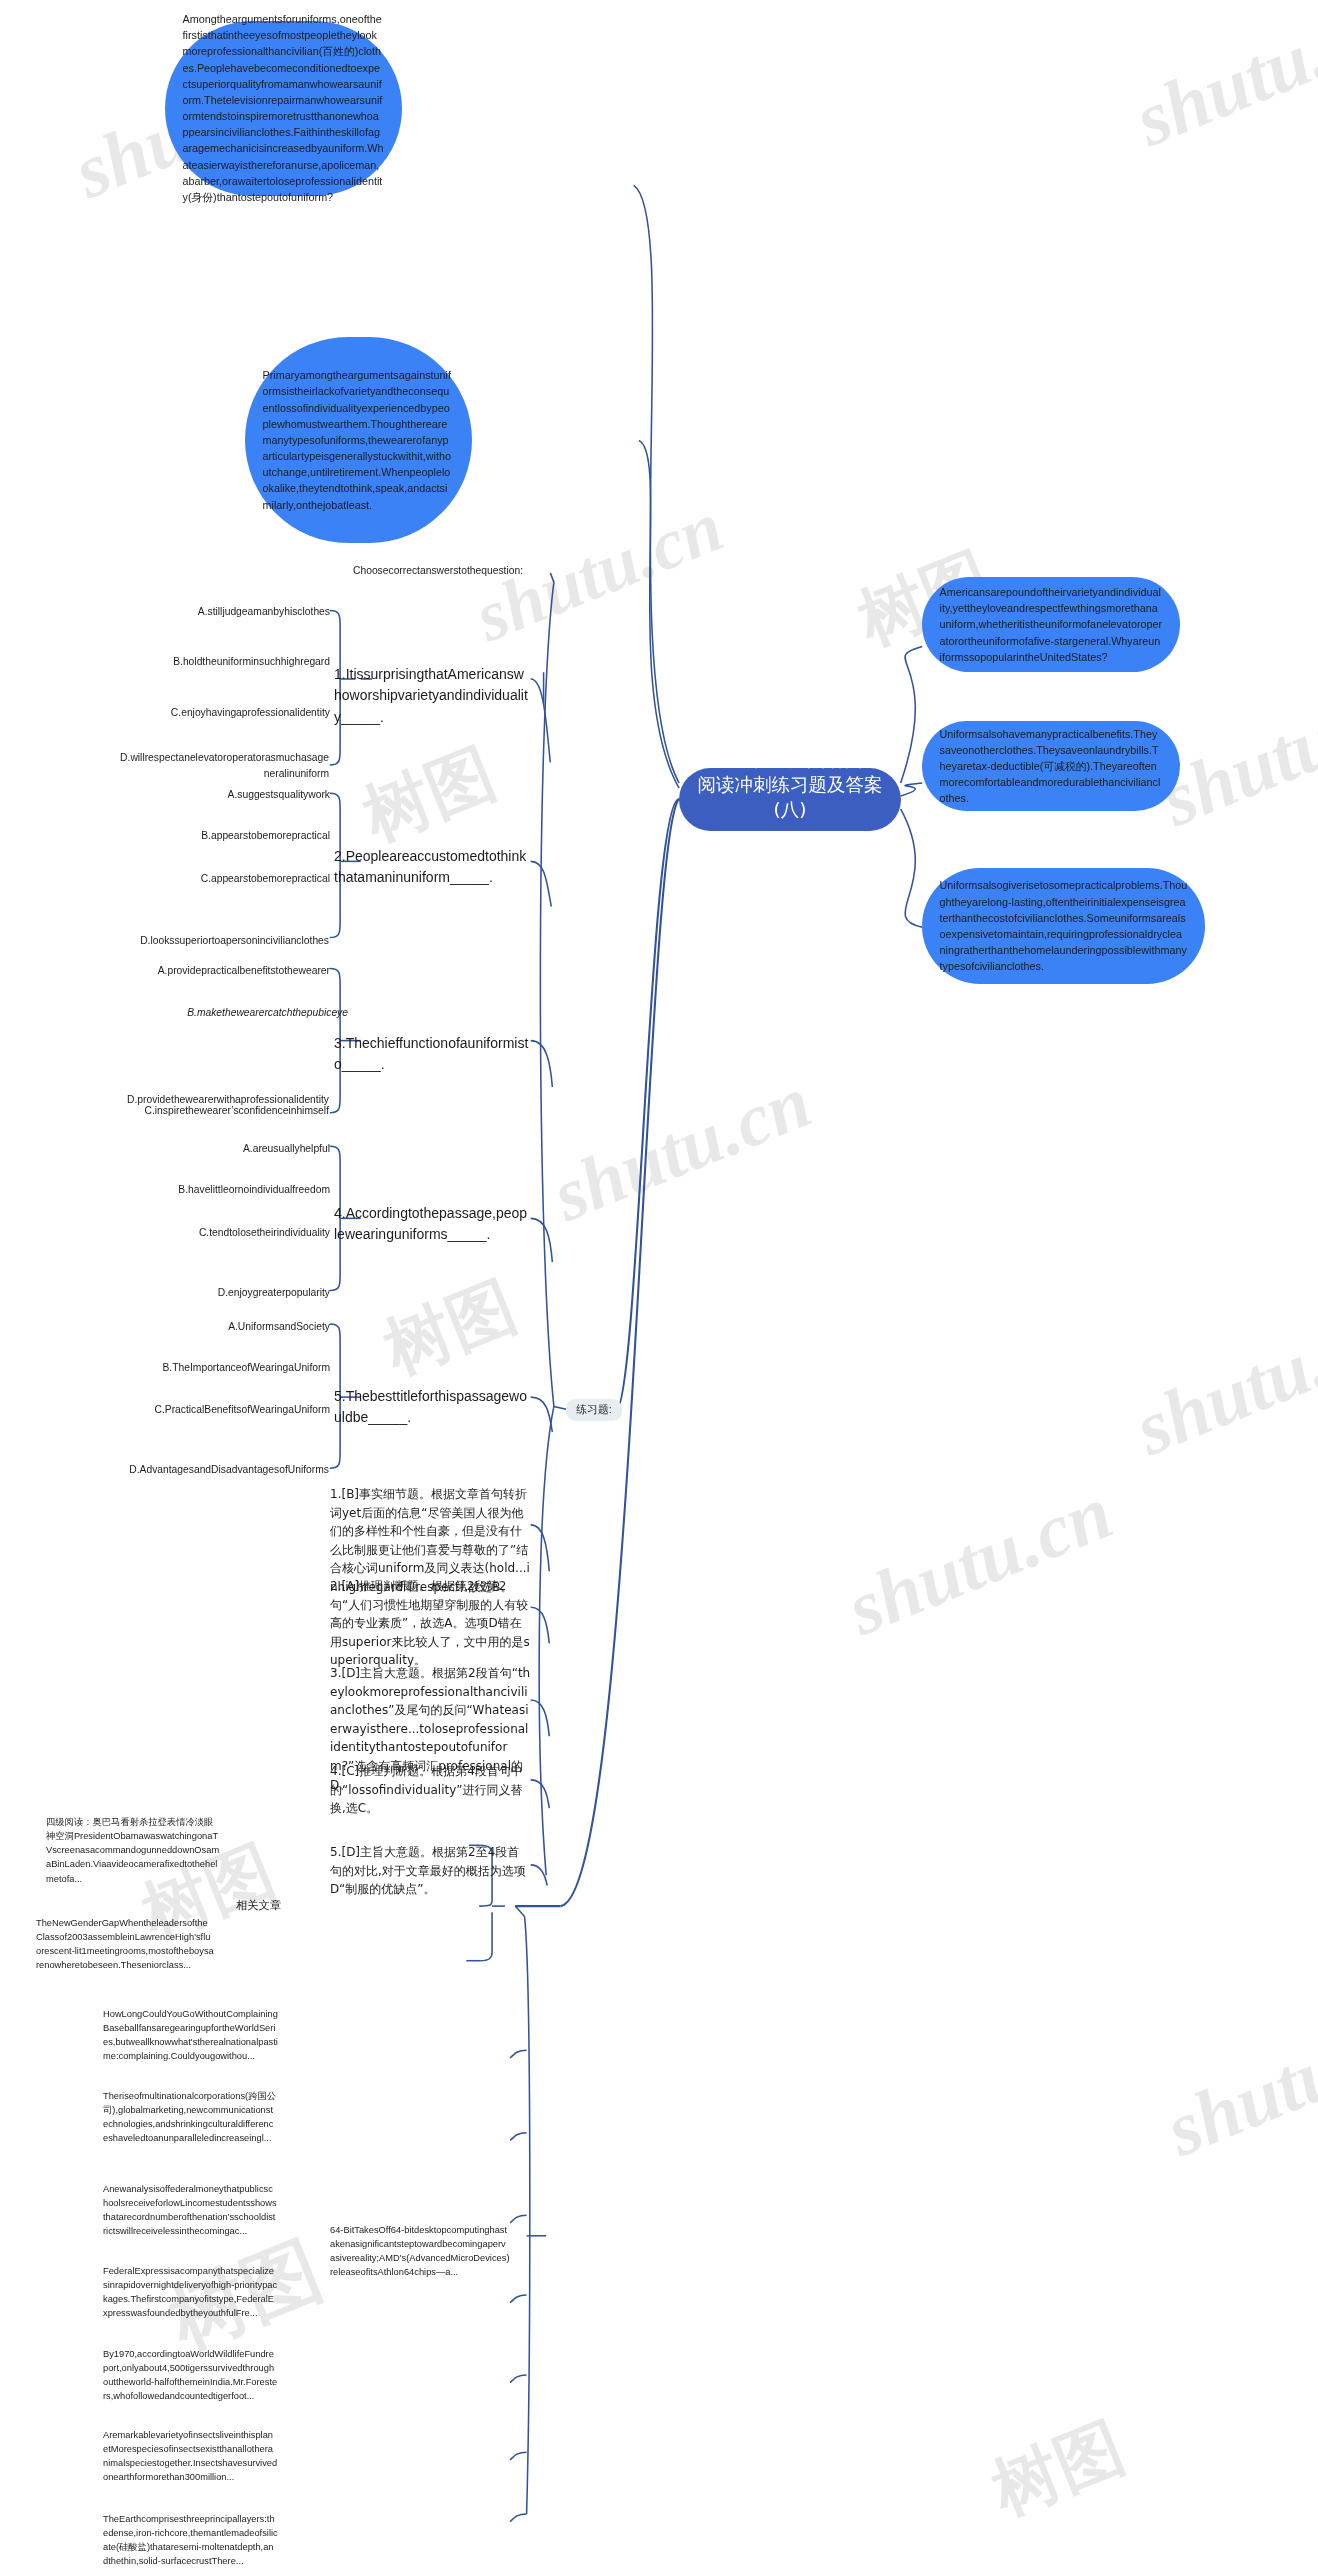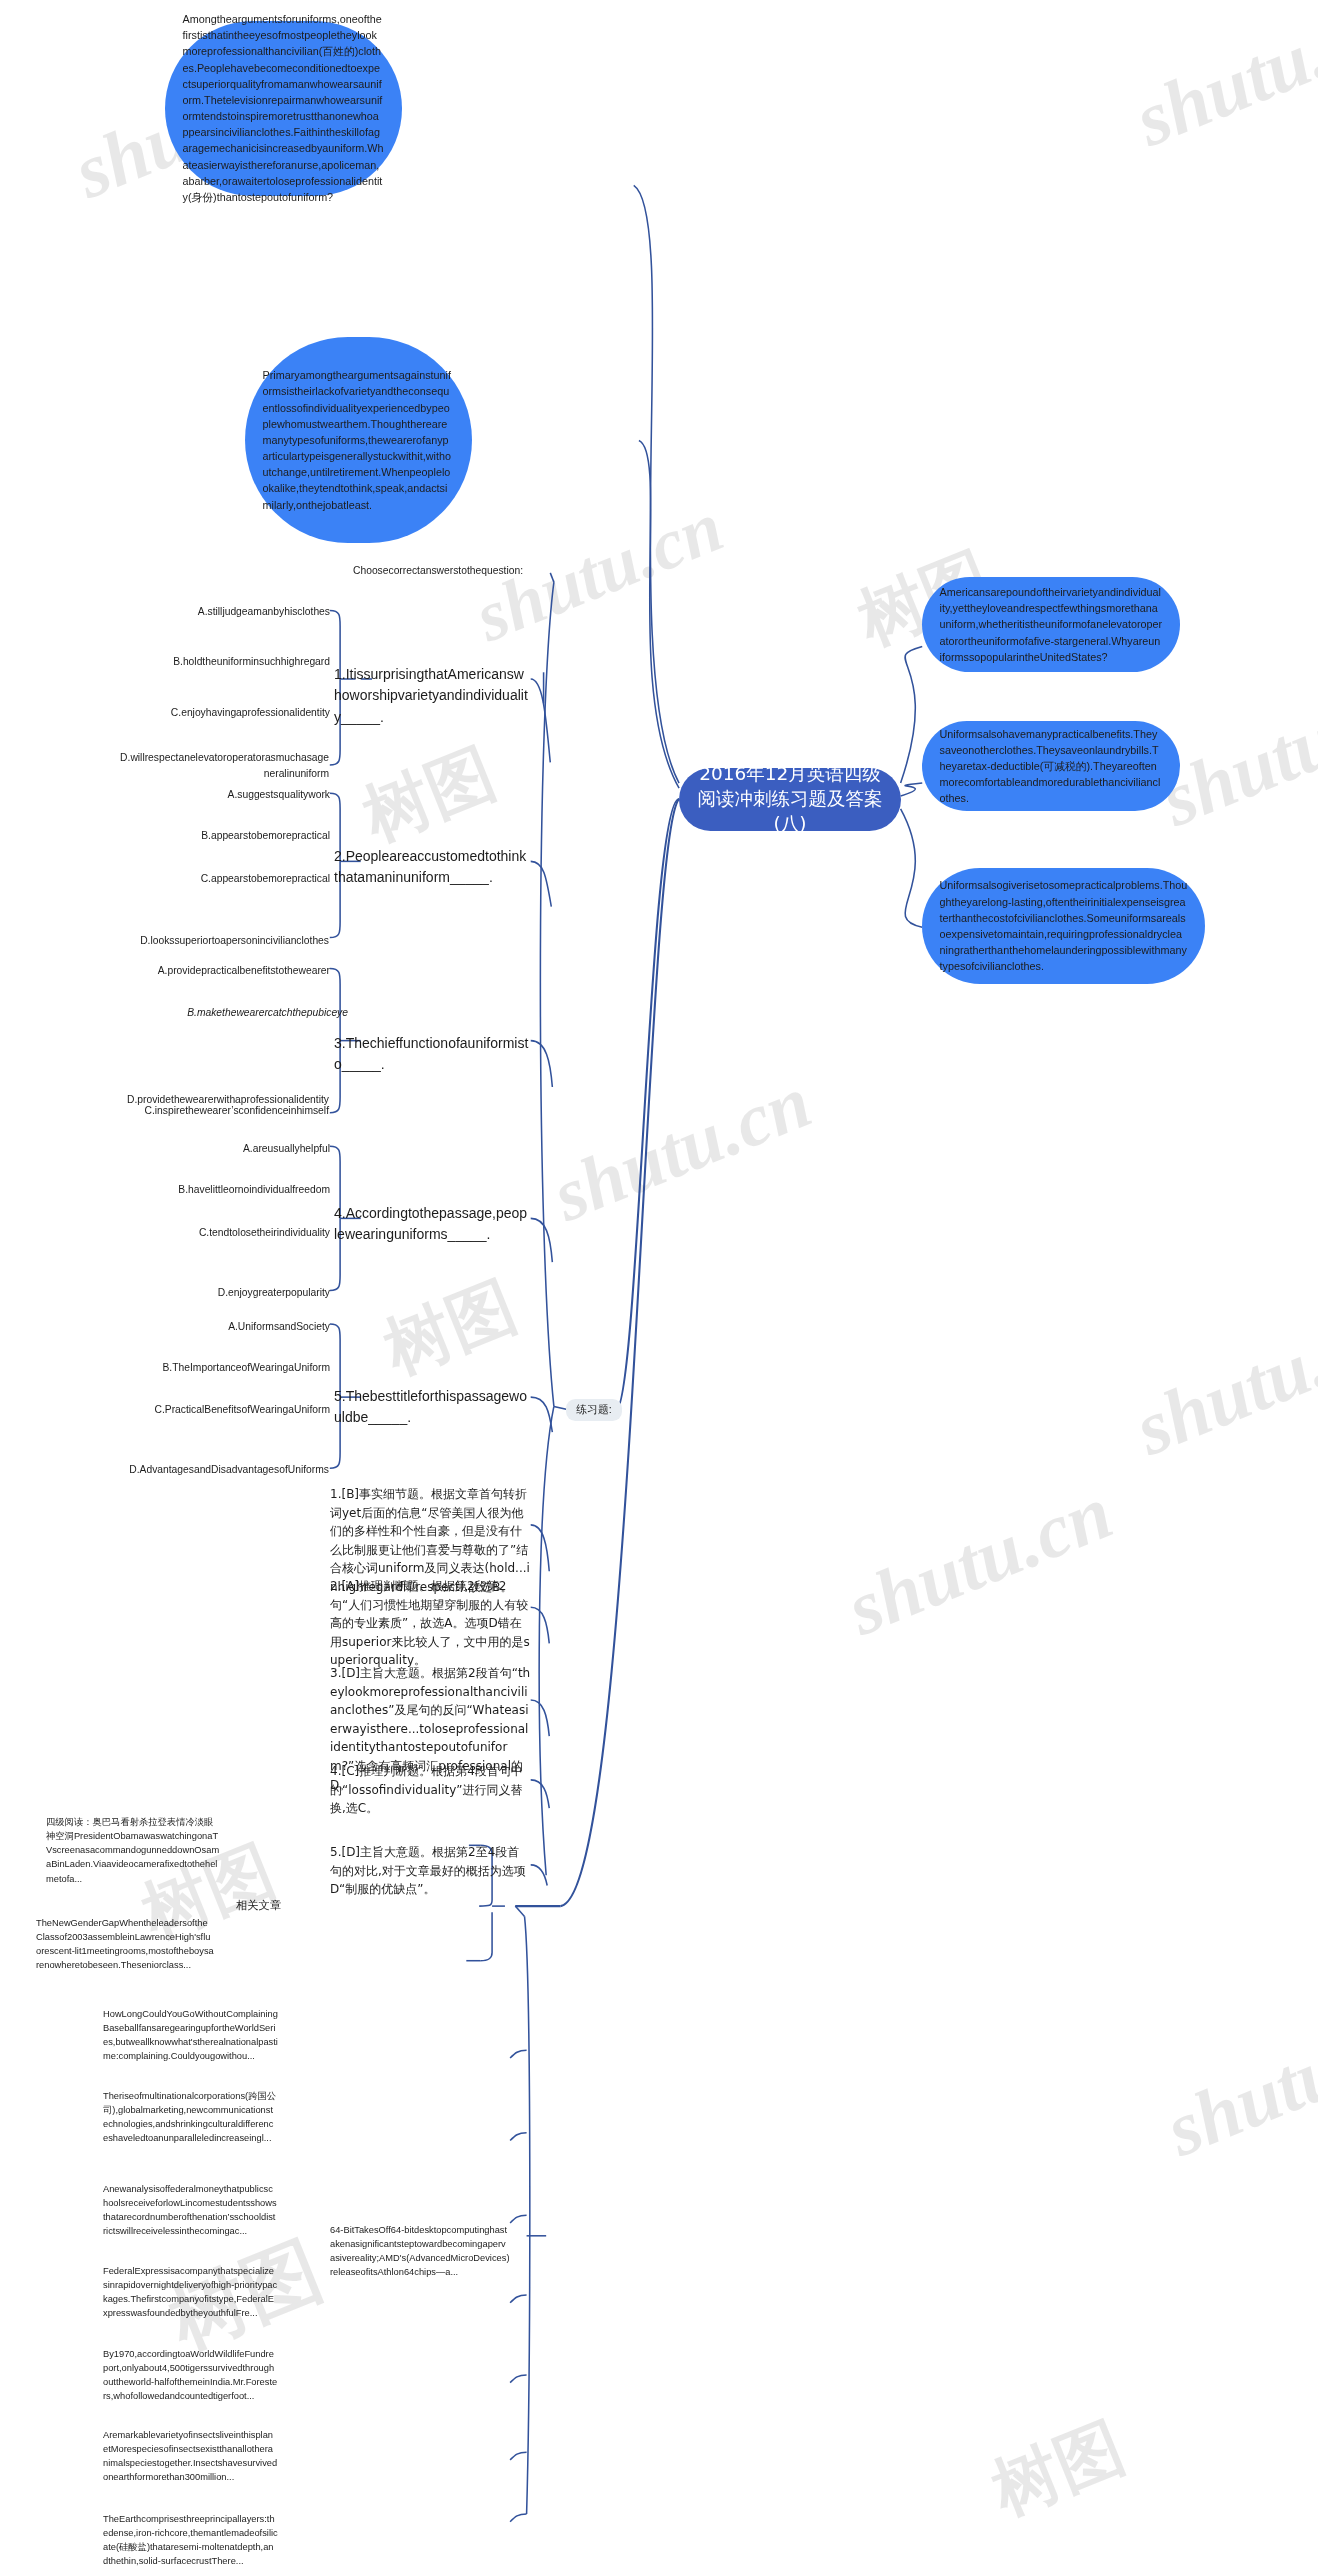--- a/index.html
+++ b/index.html
@@ -50,21 +50,21 @@
     text-align: left;
     color: #1c1c1c;
   }
 
   .root-node {
     position: absolute;
     background: #3b5ec0;
     color: #fff;
     border-radius: 515px;
     display: flex;
-    align-items: center;
+    align-items: flex-end;
     justify-content: center;
     text-align: center;
     font-size: 18.5px;
     line-height: 1.34;
     padding: 8.2px 15.5px;
     font-family: "DejaVu Sans", sans-serif;
   }
 
   .pill {
     position: absolute;

